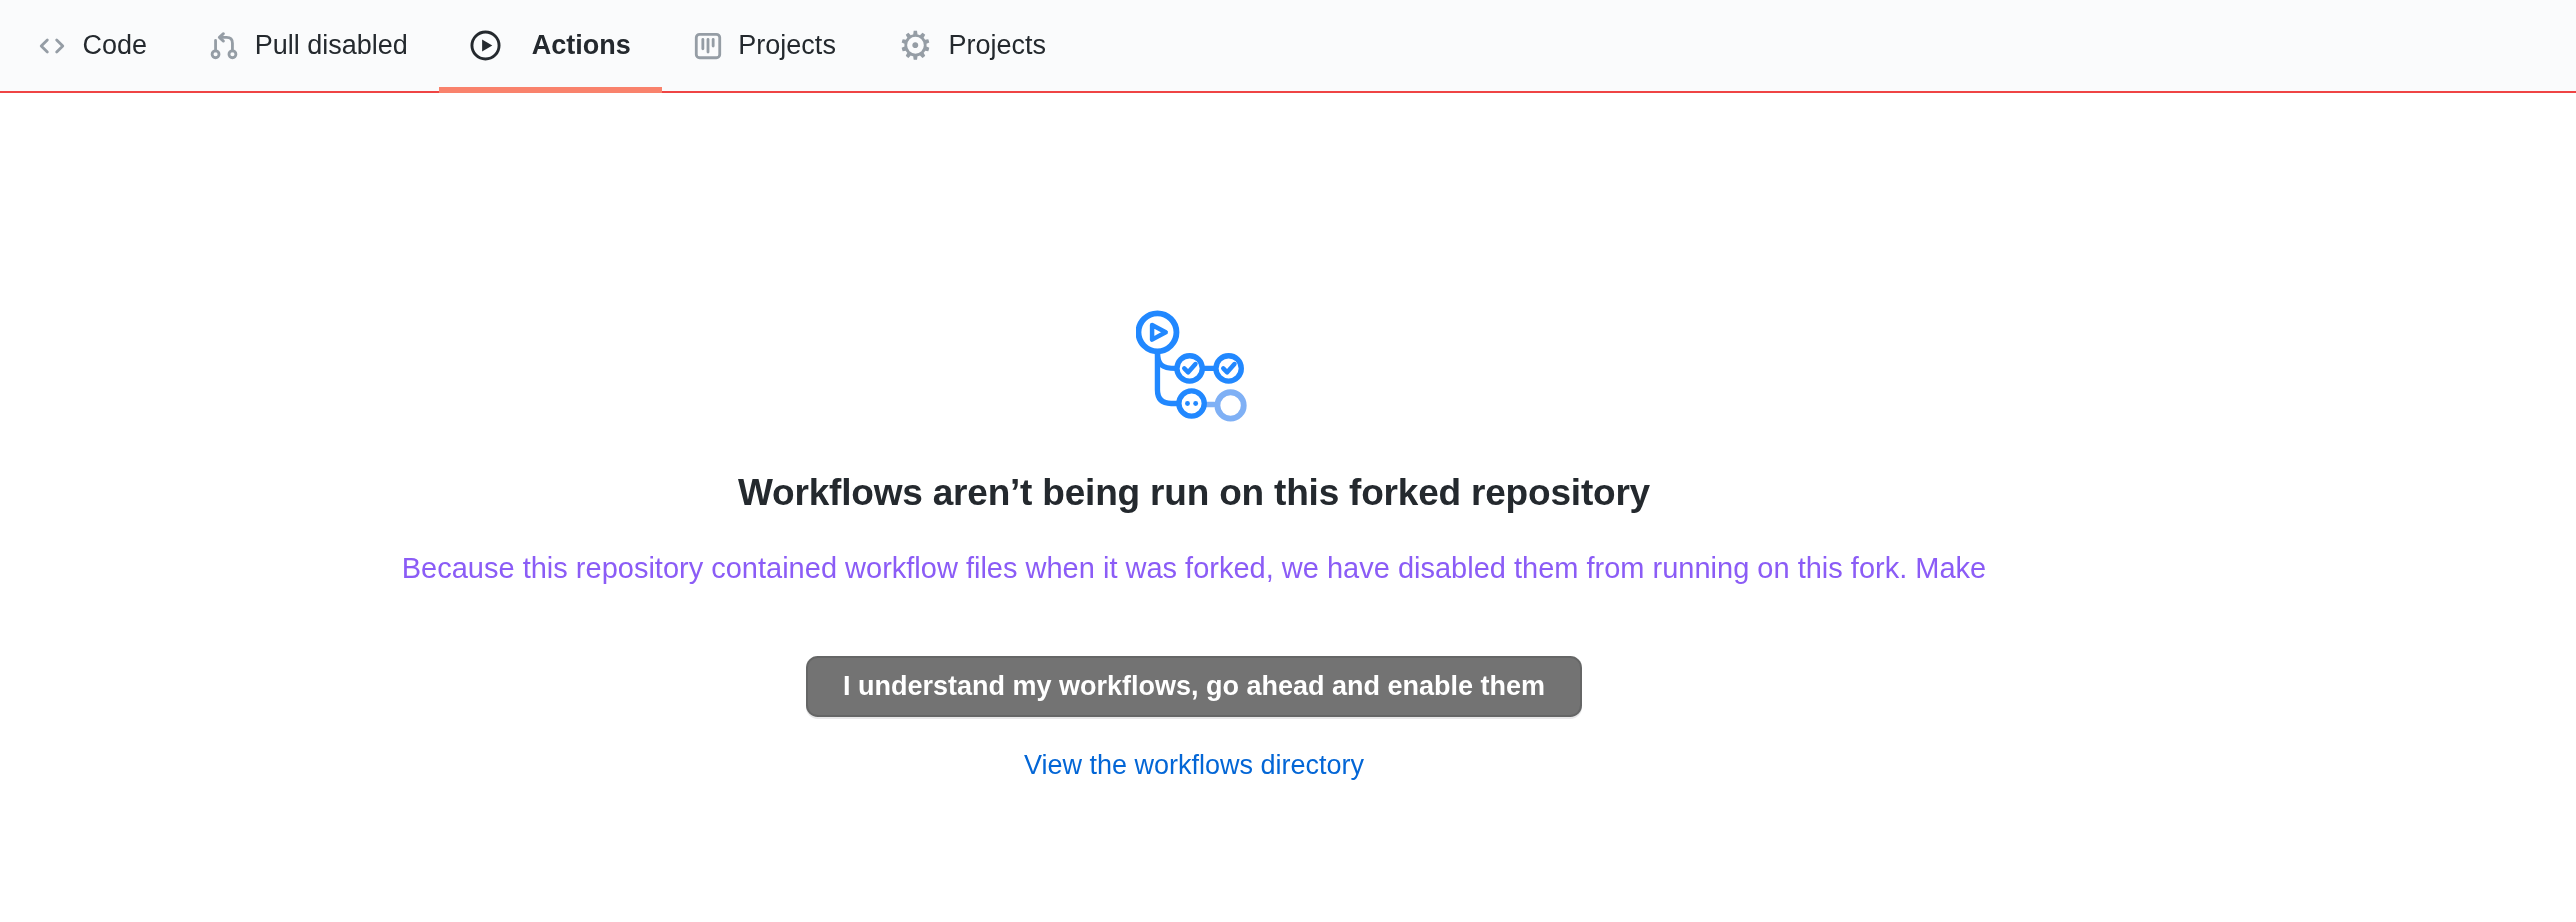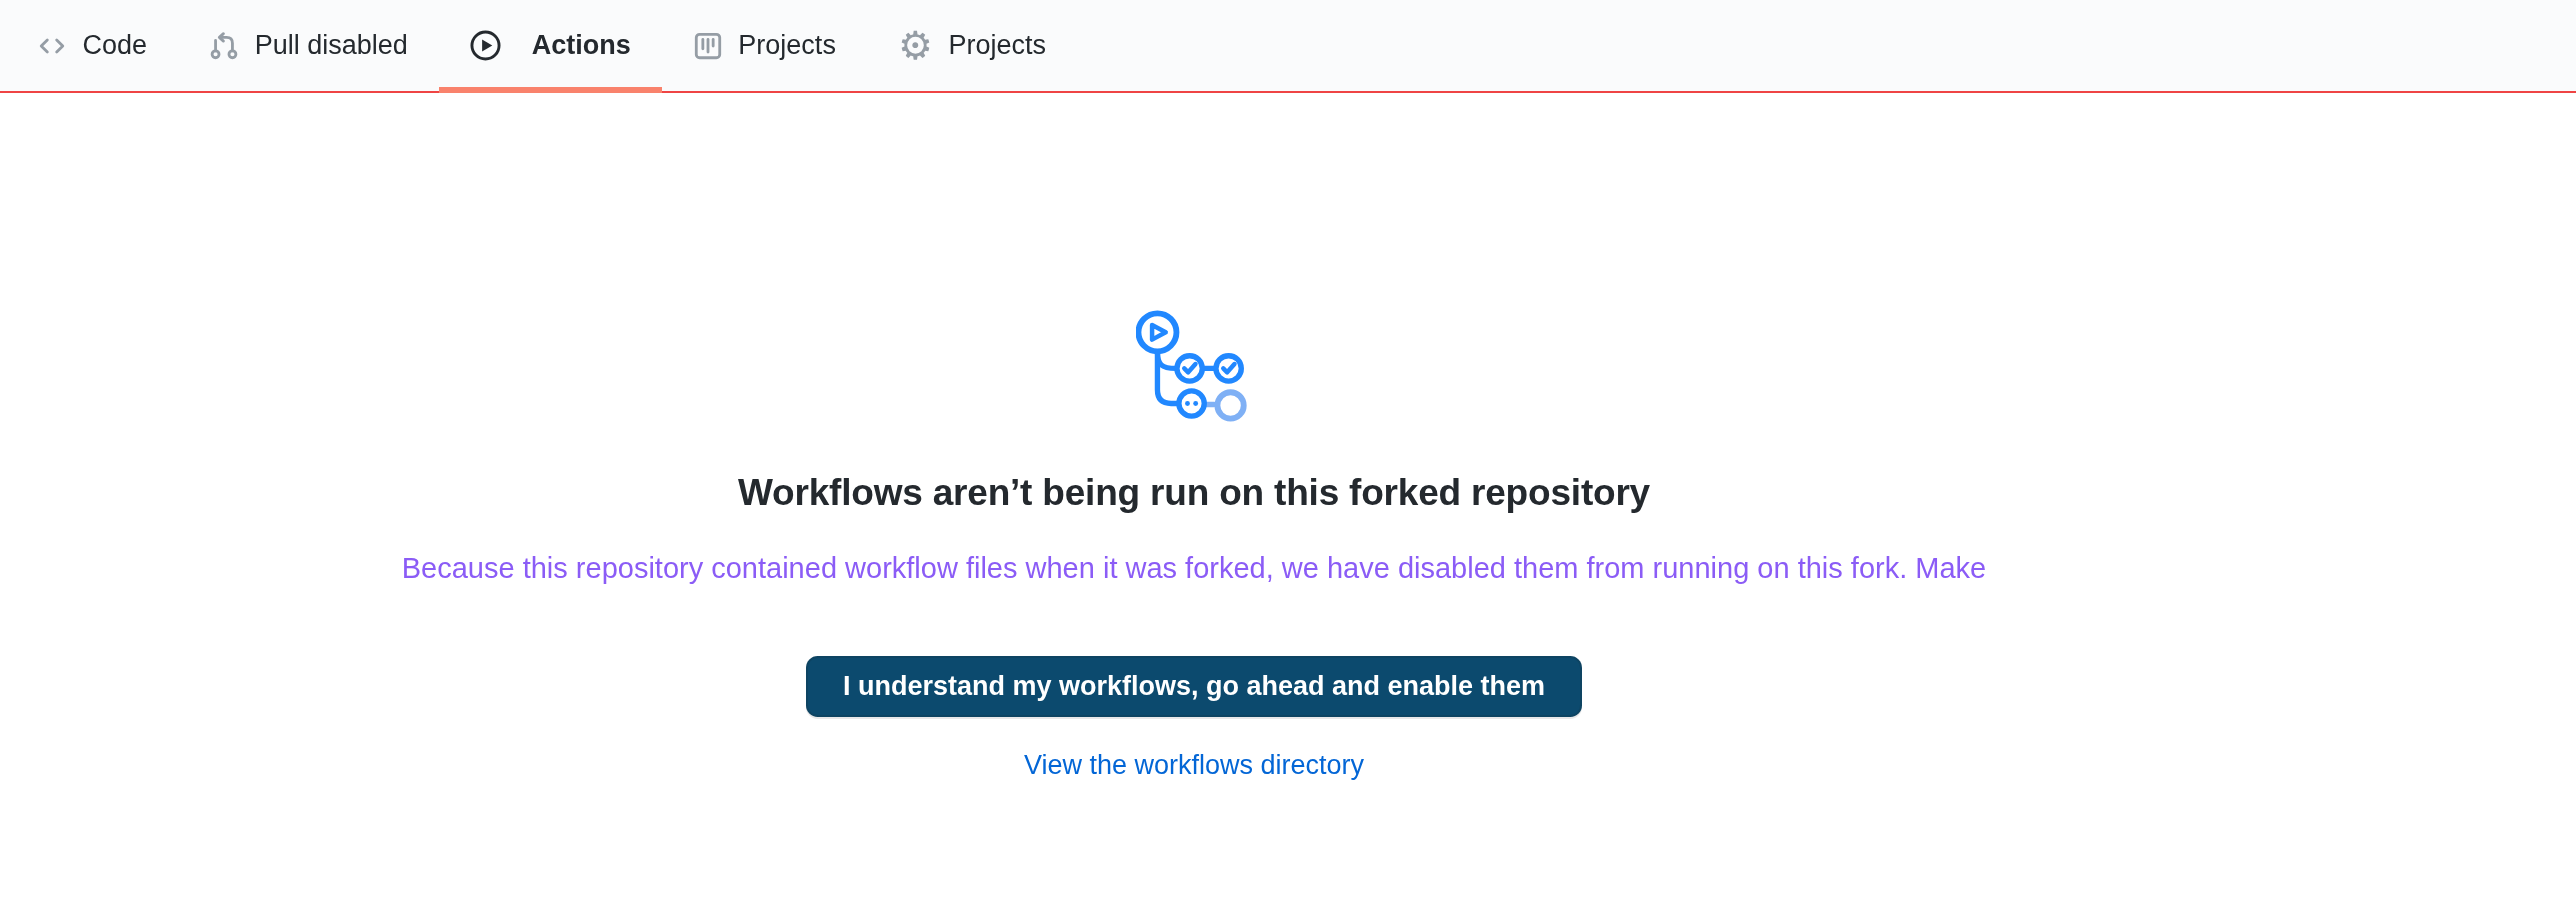--- a/index.html
+++ b/index.html
@@ -77,21 +77,21 @@
     color: #8b5cf6;
     text-align: center;
   }
   .hero-desc span { display: block; }
   .enable-btn {
     margin-top: 36px;
     height: 61px;
     padding: 0 35px;
     display: flex;
     align-items: center;
-    background: #0c4a6e;
+    background: #737373;
     border: 2px solid rgba(27, 31, 35, 0.15);
     border-radius: 11.7px;
     box-shadow: 0 2px 0 rgba(27, 31, 35, 0.1);
     color: #ffffff;
     font-family: "Liberation Sans", "DejaVu Sans", sans-serif;
     font-size: 27px;
     font-weight: 700;
     cursor: pointer;
     white-space: nowrap;
   }

